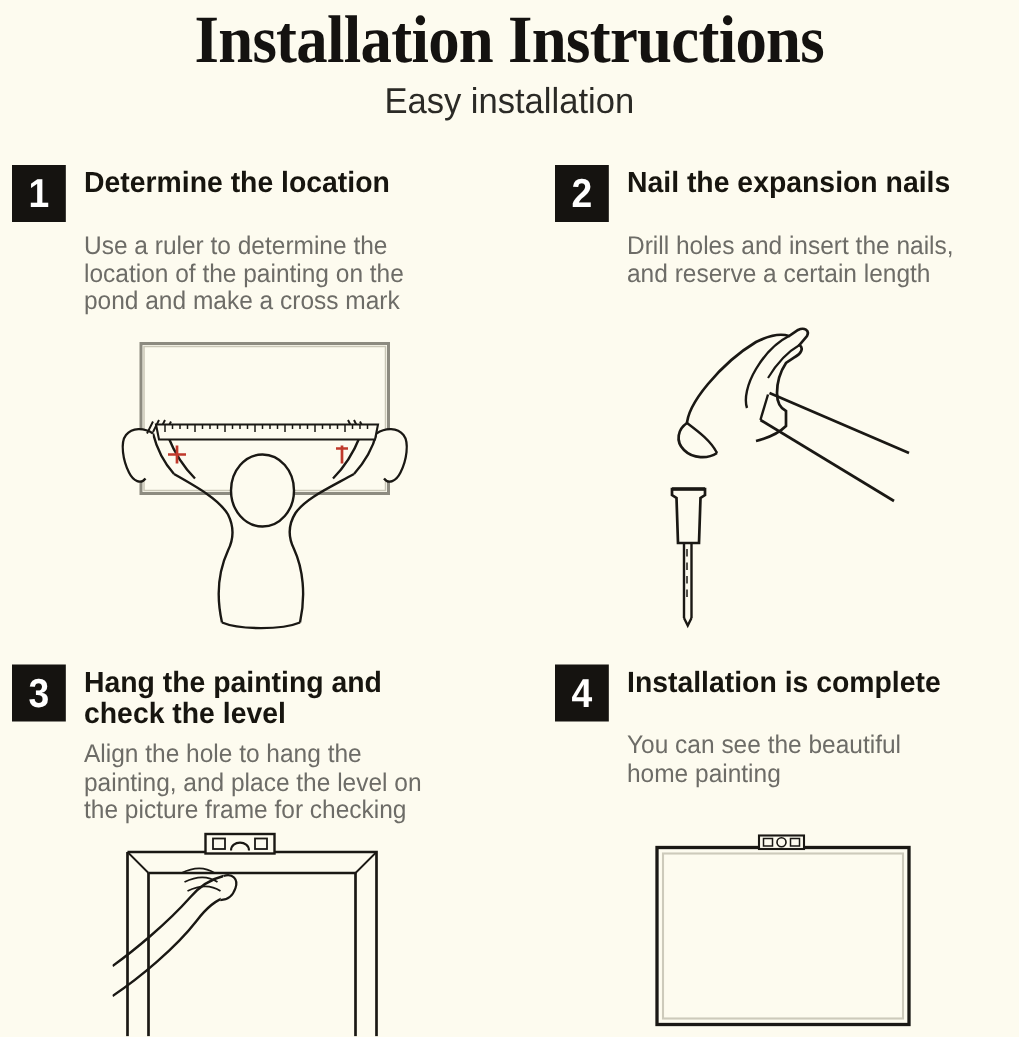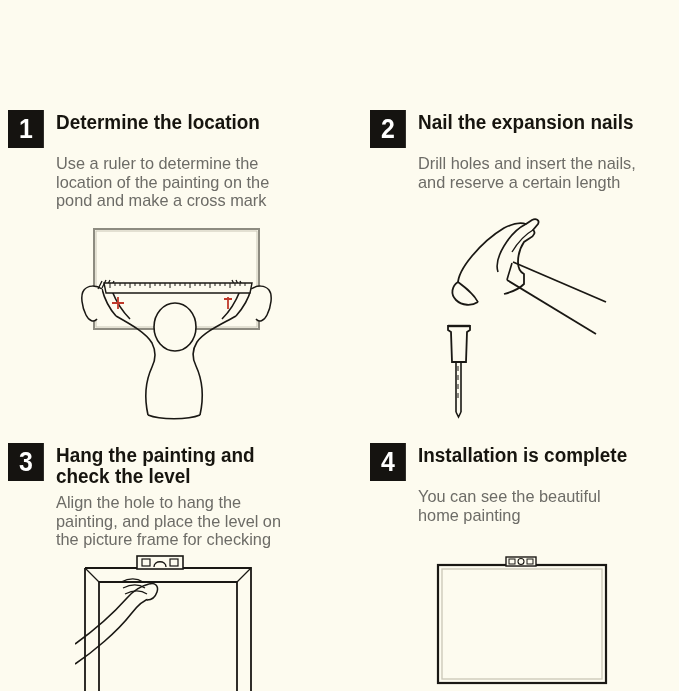--- a/index.html
+++ b/index.html
@@ -111,20 +111,24 @@
   #art-1 { left: 60px;  top: 215px; }
   #art-2 { left: 400px; top: 198px; }
   #art-3 { left: 75px;  top: 552px; }
   #art-4 { left: 432px; top: 555px; }
 </style>
 </head>
 <body>
 
 <div id="page">
 
+  <div id="header">
+    <div id="main-title">Installation Instructions</div>
+    <div id="subtitle">Easy installation</div>
+  </div>
 
   <div class="step" id="step-1">
     <div class="step-head">
       <div class="badge">1</div>
       <div class="step-title">Determine the location</div>
     </div>
     <div class="step-desc">Use a ruler to determine the
 location of the painting on the
 pond and make a cross mark</div>
   </div>

